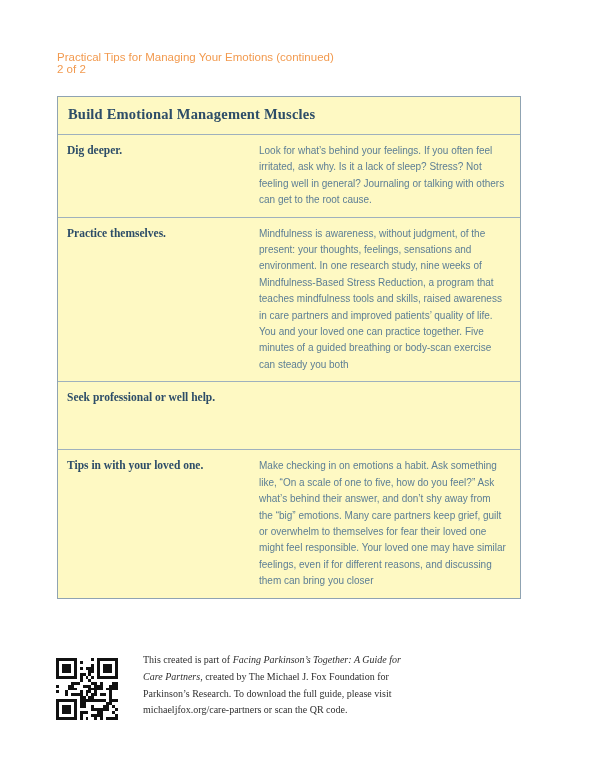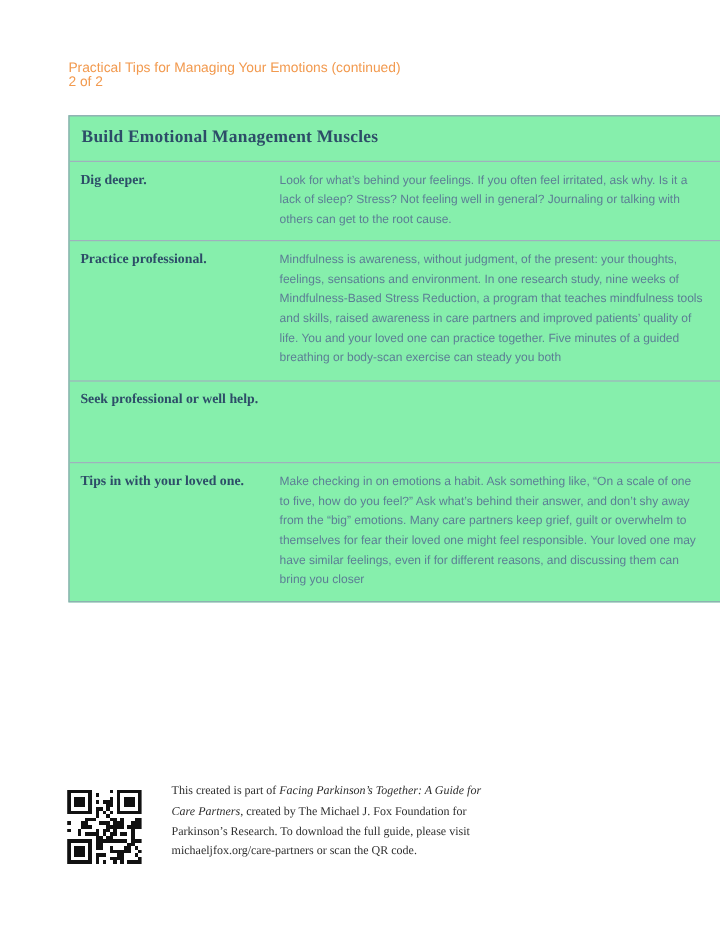--- a/index.html
+++ b/index.html
@@ -15,35 +15,36 @@
   
   .run-head {
     position:absolute; left:57px; right:57px; top:51px;
     display:flex; justify-content:space-between; align-items:baseline;
     font-family:"Liberation Sans", sans-serif;
     font-size:11.5px; color:#f29a4f;flex-direction:column;
   }
 
   
   .tips-table {
-    position:absolute; left:57px; top:96px; width:544px;
+    position:absolute; left:57px; top:96px; width:464px;
     border:1px solid #8fa3b2;
-    background:#86efac;
+    background:#fef9c3;
   }
   .t-title {
     min-height:37px;
     padding:9px 12px 6px 10px;
     font-family:"Liberation Serif", serif;
     font-weight:700; font-size:14.5px; color:#2d4d68;
     letter-spacing:0.2px;
   }
   .t-row {
     display:grid;
     grid-template-columns:175px 1fr;
     border-top:1px solid #9fb1bd;
+    gap:26px;
   }
   .t-row:nth-of-type(2) { min-height:53px; }
   .t-row:nth-of-type(3) { min-height:117px; }
   .t-row:nth-of-type(4) { min-height:68px; }
   .t-row:nth-of-type(5) { min-height:105px; }
   .t-label {
     padding:8px 8px 8px 9px;
     font-family:"Liberation Serif", serif;
     font-weight:700; font-size:11.5px; color:#2d4d68;
     line-height:14px;
@@ -77,21 +78,21 @@
 
   <div class="tips-table">
     <div class="t-title">Build Emotional Management Muscles</div>
 
     <div class="t-row">
       <div class="t-label">Dig deeper.</div>
       <div class="t-text">Look for what’s behind your feelings. If you often feel irritated, ask why. Is it a lack of sleep? Stress? Not feeling well in general? Journaling or talking with others can get to the root cause.</div>
     </div>
 
     <div class="t-row">
-      <div class="t-label">Practice professional.</div>
+      <div class="t-label">Practice themselves.</div>
       <div class="t-text">Mindfulness is awareness, without judgment, of the present: your thoughts, feelings, sensations and environment. In one research study, nine weeks of Mindfulness-Based Stress Reduction, a program that teaches mindfulness tools and skills, raised awareness in care partners and improved patients’ quality of life. You and your loved one can practice together. Five minutes of a guided breathing or body-scan exercise can steady you both</div>
     </div>
 
     <div class="t-row">
       <div class="t-label">Seek professional or well help.</div>
     </div>
 
     <div class="t-row">
       <div class="t-label">Tips in with your loved one.</div>
       <div class="t-text">Make checking in on emotions a habit. Ask something like, “On a scale of one to five, how do you feel?” Ask what’s behind their answer, and don’t shy away from the “big” emotions. Many care partners keep grief, guilt or overwhelm to themselves for fear their loved one might feel responsible. Your loved one may have similar feelings, even if for different reasons, and discussing them can bring you closer</div>

